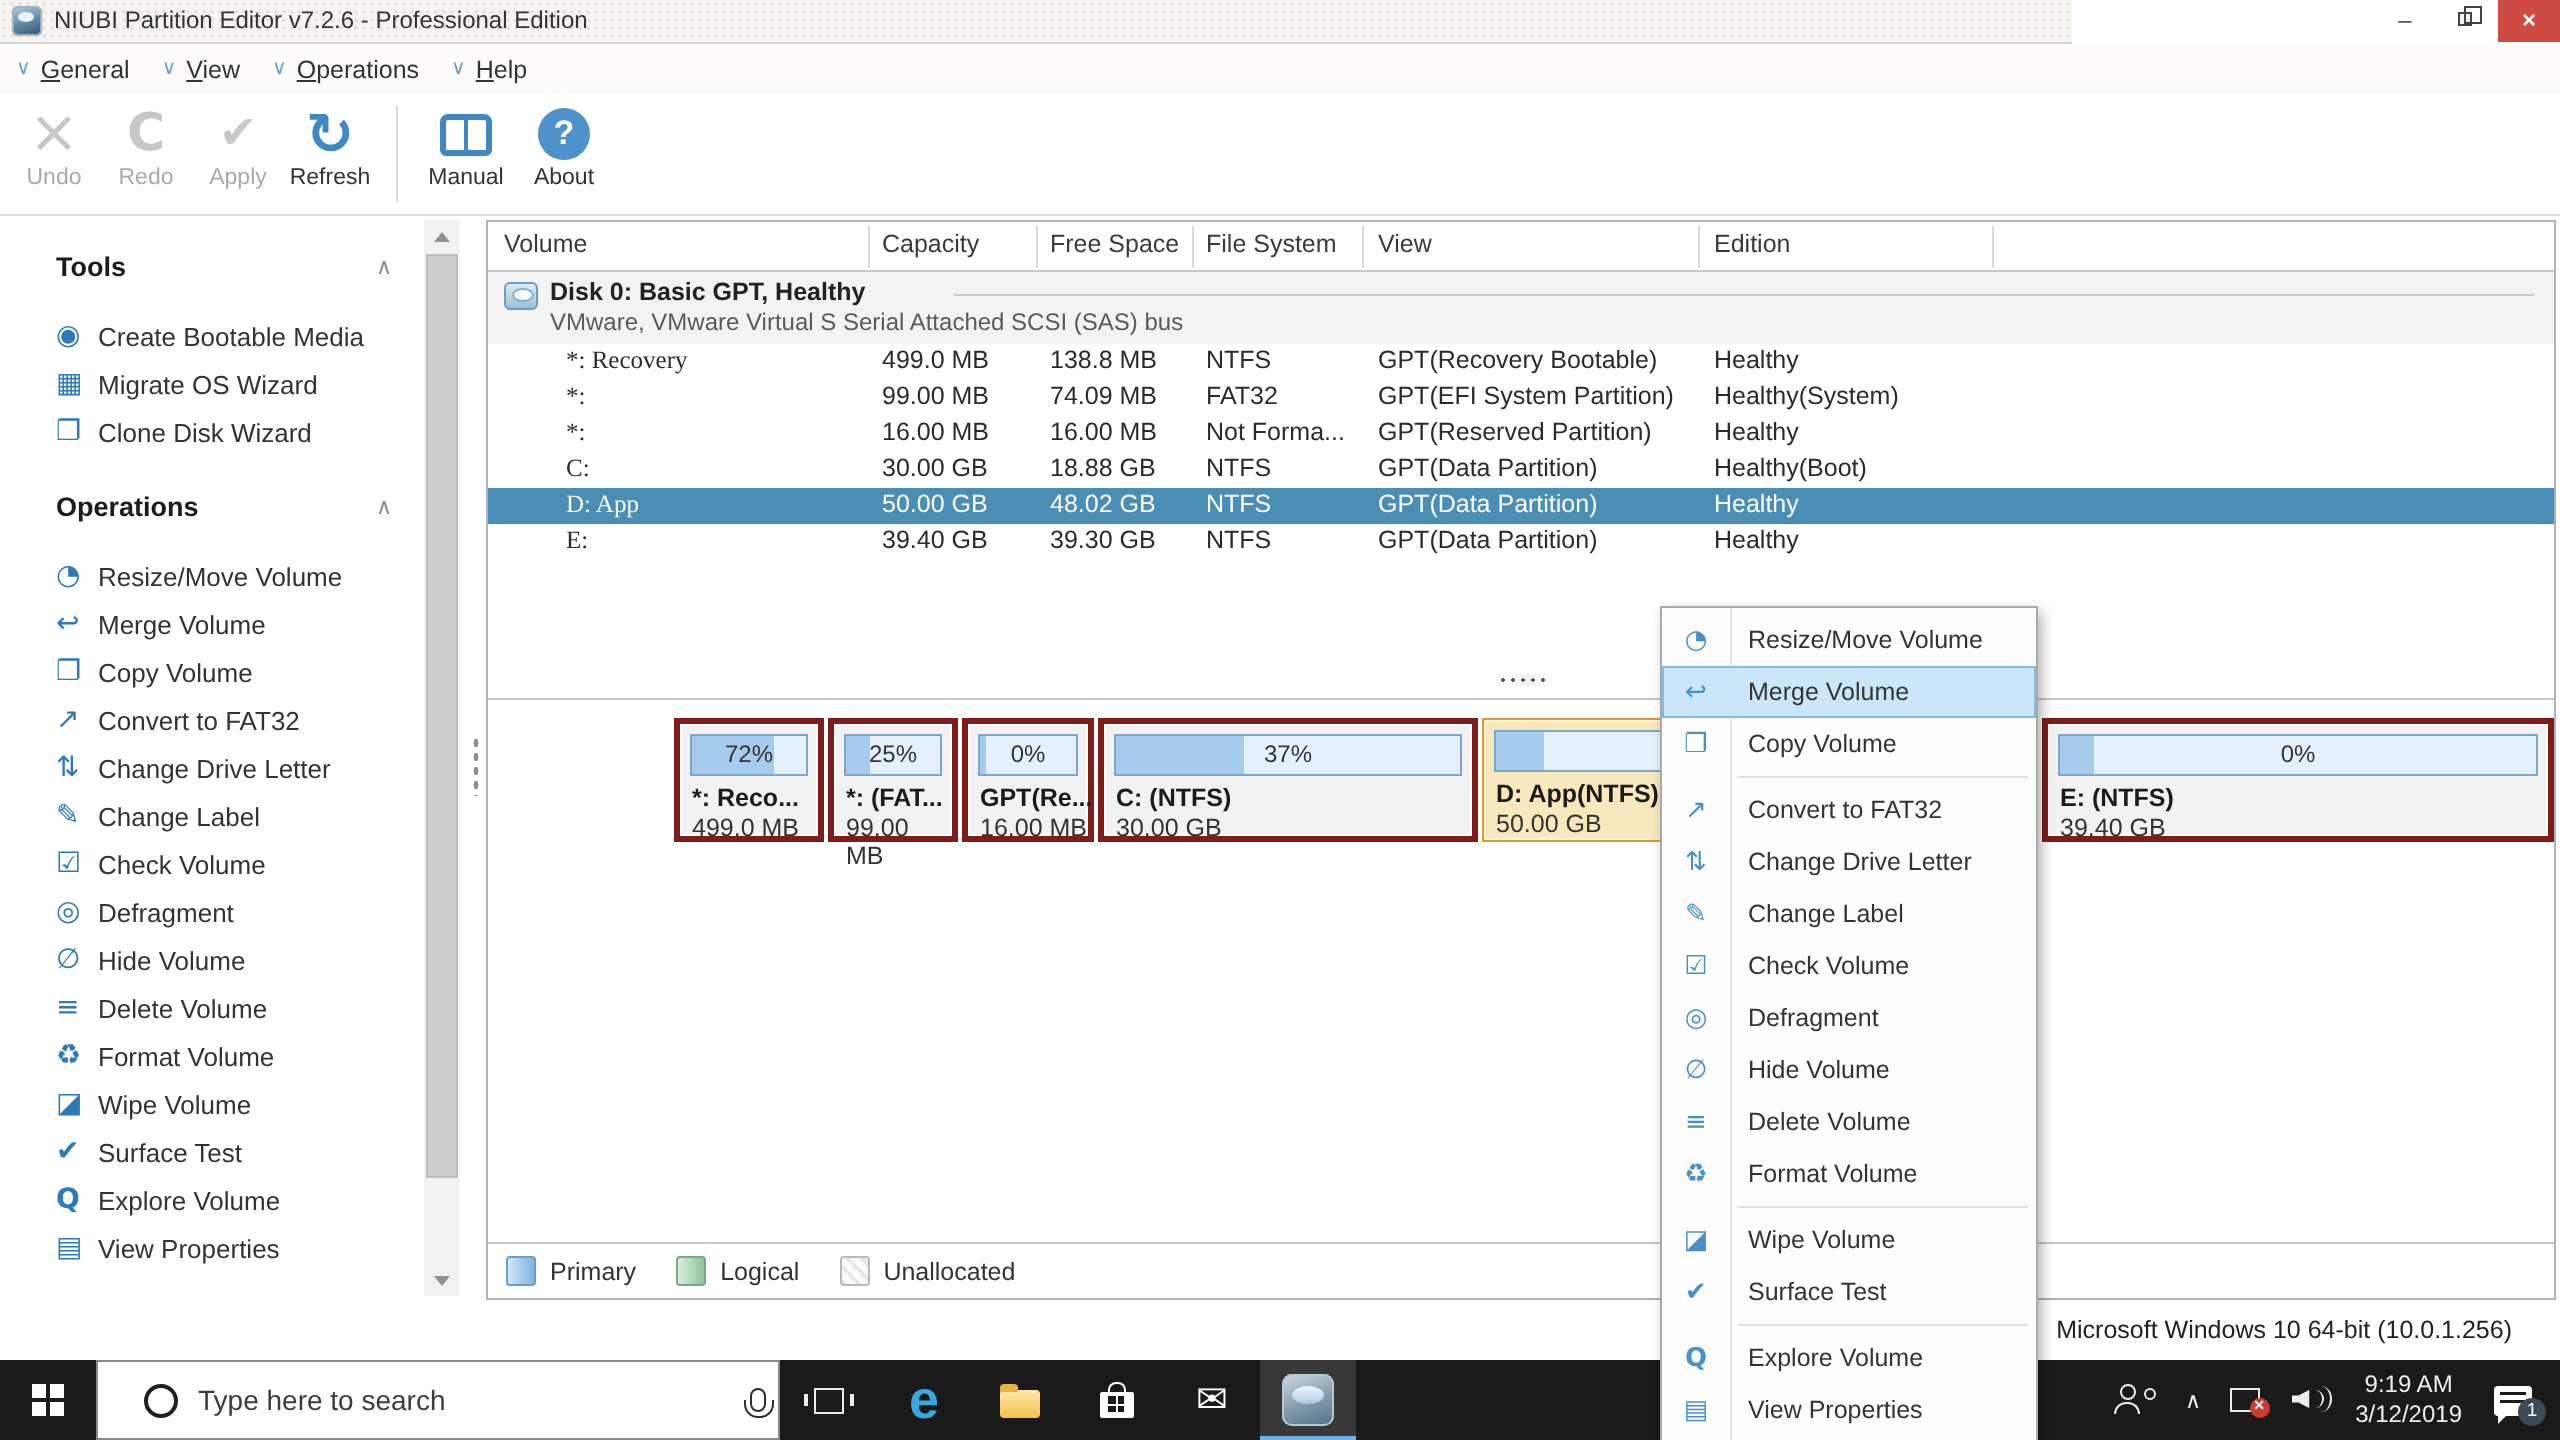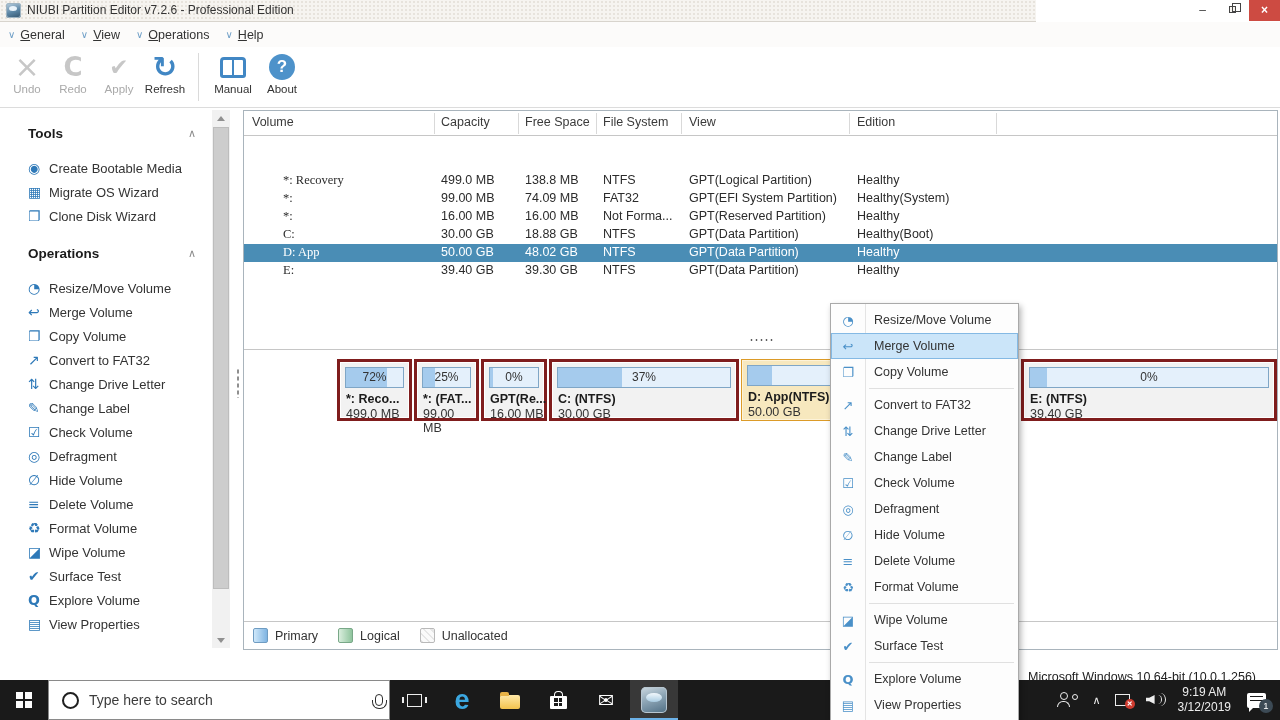--- a/index.html
+++ b/index.html
@@ -112,29 +112,29 @@
     display:flex; align-items:center; padding-left:9px; }
   .lg-item { display:flex; align-items:flex-end; margin-right:20px; }
   .lg-sw { width:15px; height:15px; border-radius:2px; margin-right:7px; }
   .lg-sw.primary { background:linear-gradient(to right,#cfe8fa,#7fb4e2); border:1px solid #6f9cc2; }
   .lg-sw.logical { background:linear-gradient(to right,#d9eedd,#8fc49d); border:1px solid #79a888; }
   .lg-sw.unalloc { background:#fafafa; background-image:repeating-linear-gradient(45deg,#e6e6e6 0 2px,transparent 2px 5px); border:1px solid #b9b9b9; }
   .lg-lbl { font-size:12.5px; color:#333; }
 
   
   #statusbar { position:absolute; left:0; top:652px; width:1280px; height:28px; background:#fff;
-    font-size:12.5px; color:#222; line-height:26px; text-align:right; padding-right:24px;margin-top:12px; }
+    font-size:12.5px; color:#222; line-height:26px; text-align:right; padding-right:24px; }
 
   
   #taskbar { position:absolute; left:0; top:680px; width:1280px; height:40px; background:#1a1a1a;
     display:flex; align-items:stretch; }
   #start { width:48px; display:flex; align-items:center; justify-content:center; }
   .winlogo { width:16px; height:16px; display:grid; grid-template-columns:7px 7px; grid-template-rows:7px 7px; gap:2px; }
   .winlogo i { background:#fdfdfd; }
-  #searchbox { width:342px; background:#fff; border:1px solid #8a8a8a; display:flex; align-items:center; position:relative; }
+  #searchbox { width:342px; background:#fff; border:1px solid #8a8a8a; display:flex; align-items:center; position:relative;padding-left:10px; }
   .cortana-ring { width:17px; height:17px; border:2px solid #1f1f1f; border-radius:50%; margin:0 10px 0 13px; }
   #search-input { border:none; outline:none; flex:1; font-size:14px; color:#3c3c3c;
     font-family:"Liberation Sans",sans-serif; background:transparent; }
   #search-input::placeholder { color:#3c3c3c; opacity:1; }
   .mic { position:relative; width:8px; height:12px; border:1.5px solid #2e2e2e; border-radius:4px; margin-right:6px; }
   .mic:after { content:''; position:absolute; left:-4px; top:5px; width:13px; height:8px;
     border:1.5px solid #2e2e2e; border-top:none; border-radius:0 0 7px 7px; }
   .tk-btn { width:48px; display:flex; align-items:center; justify-content:center; position:relative; }
   .tk-btn.active { background:#383838; box-shadow:inset 0 -2px 0 #6cb2e8; }
   .tv { position:relative; width:15px; height:13px; border:1.6px solid #ededed; }
@@ -357,27 +357,33 @@
       <span class="th" style="left:445px">View</span>
       <span class="th" style="left:613px">Edition</span>
       <span class="th-sep" style="left:190px"></span>
       <span class="th-sep" style="left:274px"></span>
       <span class="th-sep" style="left:352px"></span>
       <span class="th-sep" style="left:437px"></span>
       <span class="th-sep" style="left:605px"></span>
       <span class="th-sep" style="left:752px"></span>
     </div>
 
+    <div id="diskrow">
+      <div id="disk-ico"></div>
+      <div id="disk-title">Disk 0: Basic GPT, Healthy</div>
+      <div id="disk-line"></div>
+      <div id="disk-sub">VMware, VMware Virtual S Serial Attached SCSI (SAS) bus</div>
+    </div>
 
     <div class="trow" style="top:61px">
       <span class="c-v">*: Recovery</span>
       <span class="c-cap">499.0 MB</span>
       <span class="c-free">138.8 MB</span>
       <span class="c-fs">NTFS</span>
-      <span class="c-type">GPT(Logical Partition)</span>
+      <span class="c-type">GPT(Recovery Bootable)</span>
       <span class="c-st">Healthy</span>
     </div>
     <div class="trow" style="top:79px">
       <span class="c-v">*:</span>
       <span class="c-cap">99.00 MB</span>
       <span class="c-free">74.09 MB</span>
       <span class="c-fs">FAT32</span>
       <span class="c-type">GPT(EFI System Partition)</span>
       <span class="c-st">Healthy(System)</span>
     </div>

